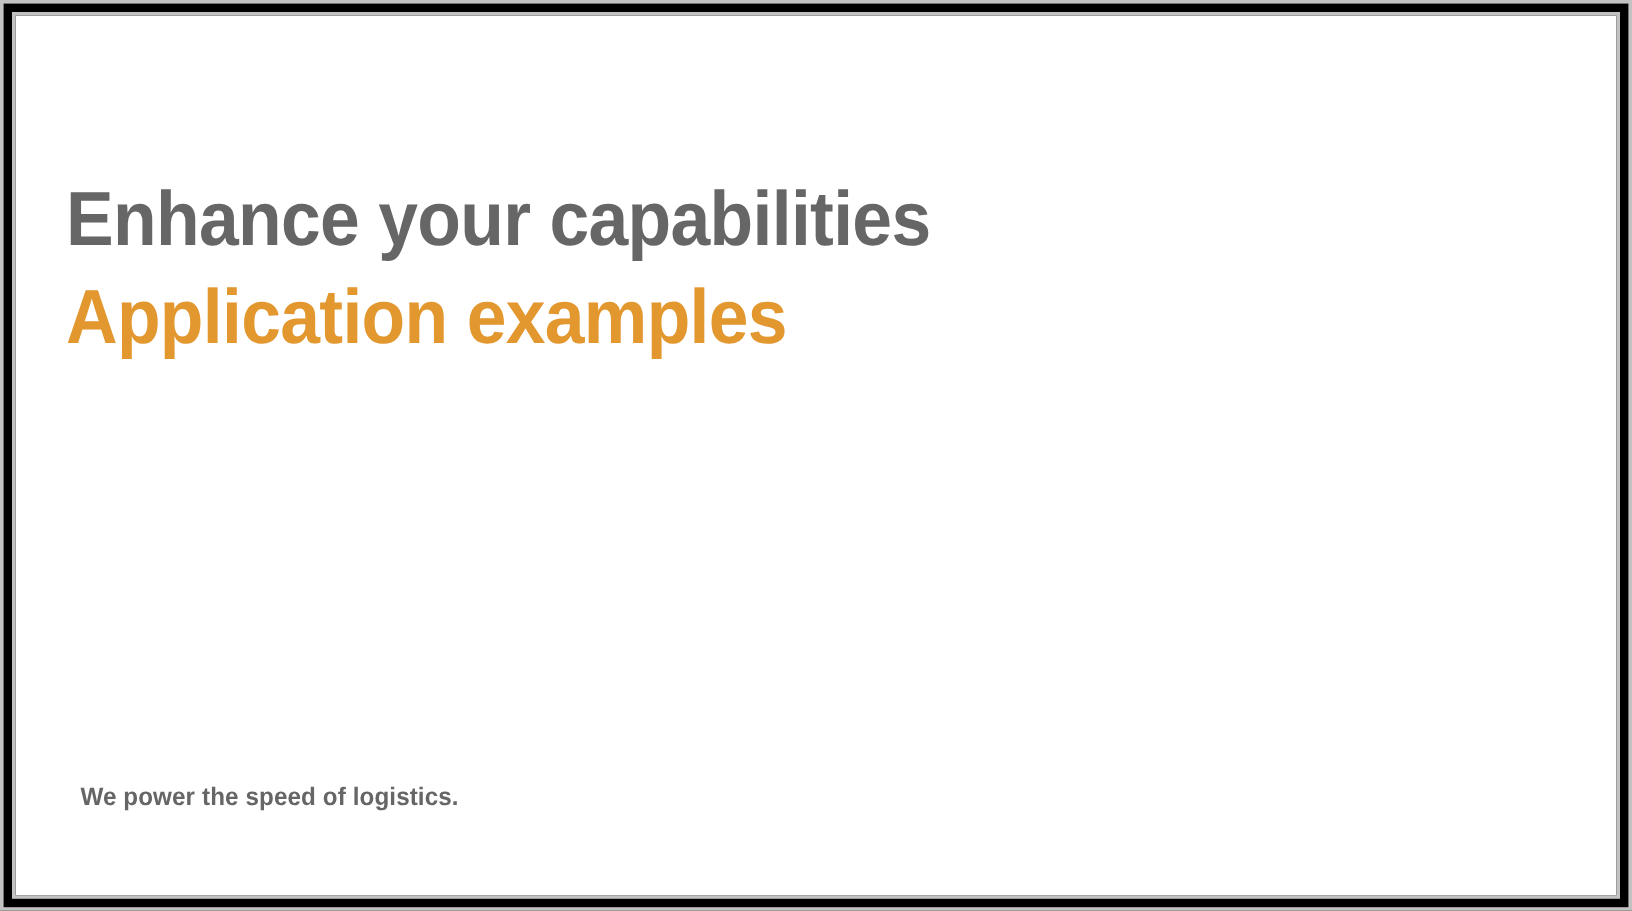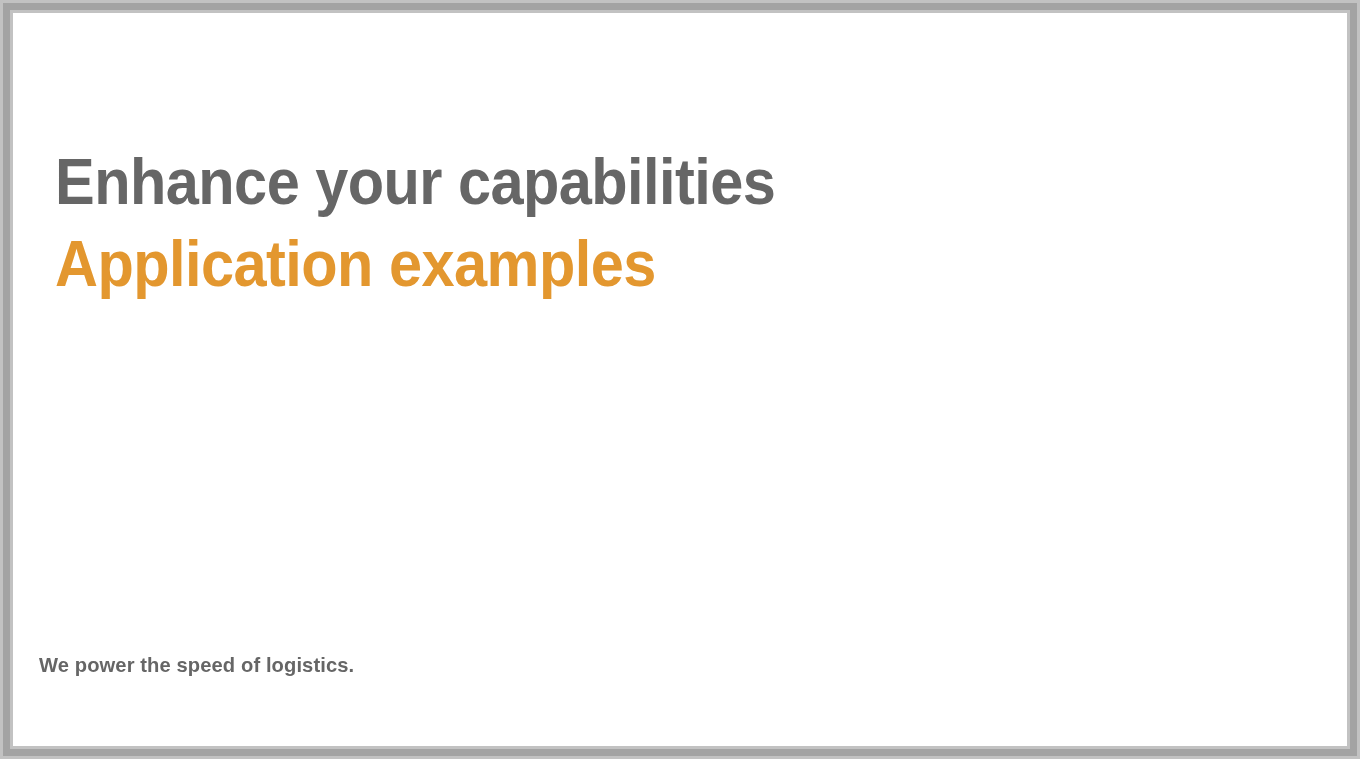--- a/index.html
+++ b/index.html
@@ -14,21 +14,21 @@
     height: 759px;
     overflow: hidden;
     font-family: "Liberation Sans", sans-serif;
   }
 
   
   .slide {
     position: relative;
     width: 1360px;
     height: 759px;
-    background: #a3a3a3;
+    background: #000000;
     box-sizing: border-box;
   }
 
   
   .frame-outer {
     position: absolute;
     left: 0;
     top: 0;
     width: 1360px;
     height: 759px;
@@ -92,21 +92,21 @@
     position: absolute;
     left: 42px;
     top: 300px;
     width: 1250px;
     height: 320px;
   }
 
   
   .footer {
     position: absolute;
-    left: 26px;
+    left: 54px;
     top: 639px;
     width: 900px;
   }
 
   .footer-text {
     font-family: "Liberation Sans", sans-serif;
     font-weight: bold;
     font-size: 21px;
     line-height: 26px;
     color: #666666;

